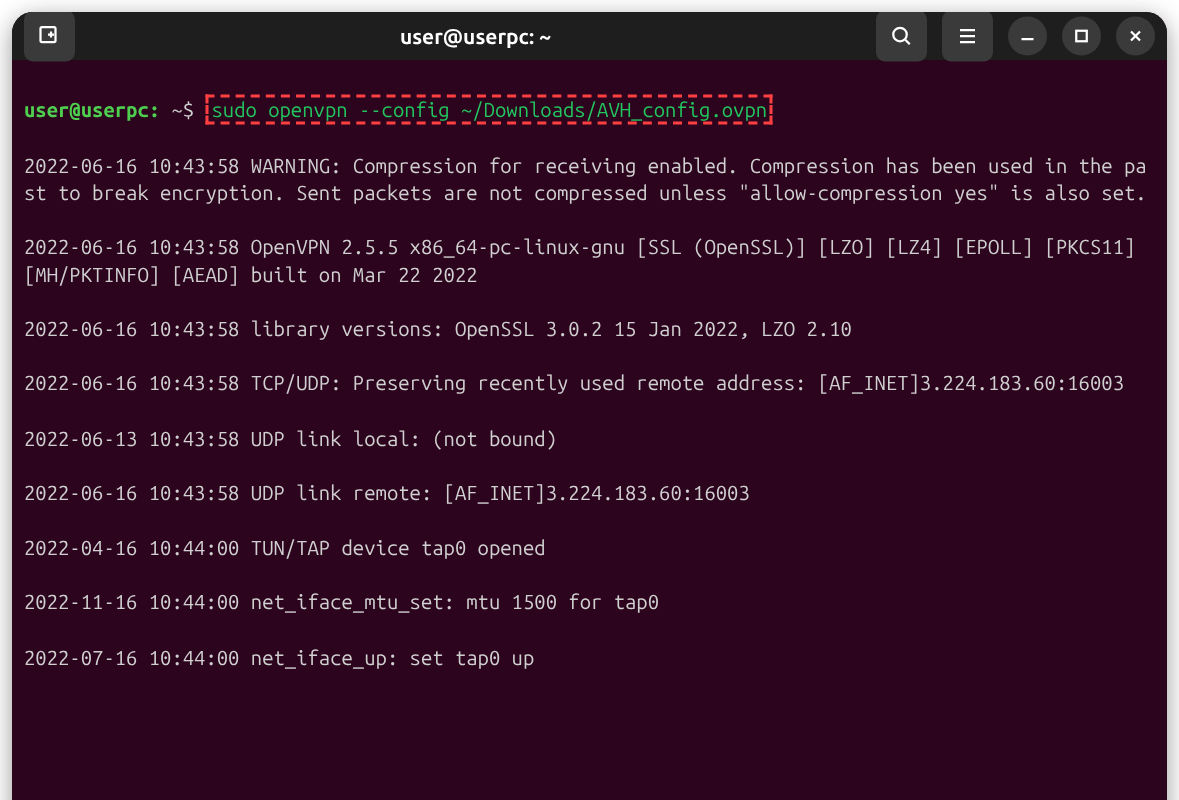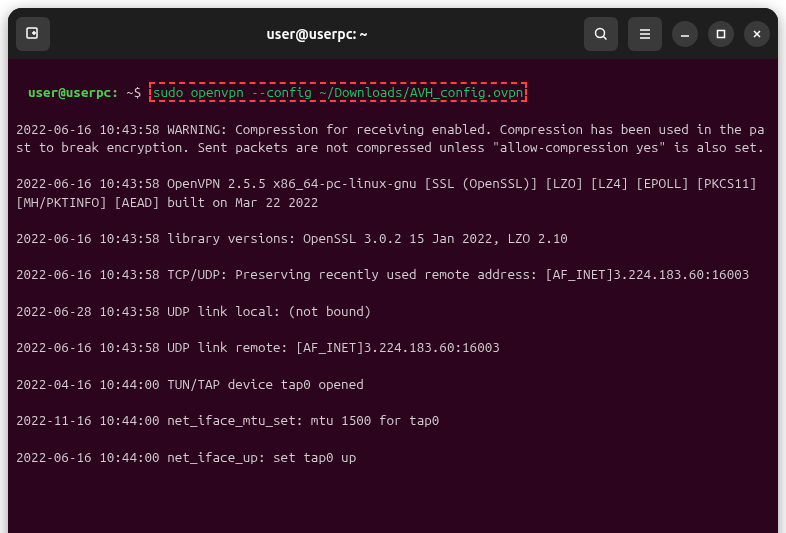--- a/index.html
+++ b/index.html
@@ -13,21 +13,21 @@
     }
     .window {
       width: 770px;
       background: #2c041e;
       border-radius: 14px;
       overflow: hidden;
       box-shadow: 0 4px 16px rgba(0,0,0,0.4);
     }
     .titlebar {
       background: #1e1e1e;
-      height: 51px;
+      height: 32px;
       display: flex;
       align-items: center;
       padding: 0 8px;
       gap: 6px;
     }
     .tb-left { display: flex; gap: 6px; }
     .tb-center {
       flex: 1;
       text-align: center;
       color: #fff;
@@ -61,21 +61,21 @@
     }
     .terminal {
       padding: 6px 8px 40px 8px;
       font-size: 13.5px;
       line-height: 1.35;
       color: #d0d0d0;
       white-space: pre-wrap;
       word-break: break-all;
       position: relative;
     }
-    .prompt-user { color: #4fcf4f; font-weight: bold; margin-left: 12px; }
+    .prompt-user { color: #4fcf4f; font-weight: bold; }
     .prompt-path { color: #4fcf4f; font-weight: bold; }
     .prompt-dollar { color: #d0d0d0; }
     .cmd { color: #22c55e; }
     .hl {
       border: 2px dashed #ff4040;
       padding: 0 2px;
       display: inline;
     }
     .line { display: block; }
     svg { display: block; }
@@ -123,22 +123,22 @@
       </div>
     </div>
   </div>
 
   <div class="terminal">
 <span class="line"><span class="prompt-user">user@userpc</span><span class="prompt-path">:</span><span class="prompt-dollar"> ~$ </span><span class="hl cmd">sudo openvpn --config ~/Downloads/AVH_config.ovpn</span></span>
 <span class="line">2022-06-16 10:43:58 WARNING: Compression for receiving enabled. Compression has been used in the past to break encryption. Sent packets are not compressed unless "allow-compression yes" is also set.</span>
 <span class="line">2022-06-16 10:43:58 OpenVPN 2.5.5 x86_64-pc-linux-gnu [SSL (OpenSSL)] [LZO] [LZ4] [EPOLL] [PKCS11] [MH/PKTINFO] [AEAD] built on Mar 22 2022</span>
 <span class="line">2022-06-16 10:43:58 library versions: OpenSSL 3.0.2 15 Jan 2022, LZO 2.10</span>
 <span class="line">2022-06-16 10:43:58 TCP/UDP: Preserving recently used remote address: [AF_INET]3.224.183.60:16003</span>
-<span class="line">2022-06-28 10:43:58 UDP link local: (not bound)</span>
+<span class="line">2022-06-13 10:43:58 UDP link local: (not bound)</span>
 <span class="line">2022-06-16 10:43:58 UDP link remote: [AF_INET]3.224.183.60:16003</span>
 <span class="line">2022-04-16 10:44:00 TUN/TAP device tap0 opened</span>
 <span class="line">2022-11-16 10:44:00 net_iface_mtu_set: mtu 1500 for tap0</span>
-<span class="line">2022-06-16 10:44:00 net_iface_up: set tap0 up</span>
+<span class="line">2022-07-16 10:44:00 net_iface_up: set tap0 up</span>
 
 
 
   </div>
 </div>
 
 </body></html>

